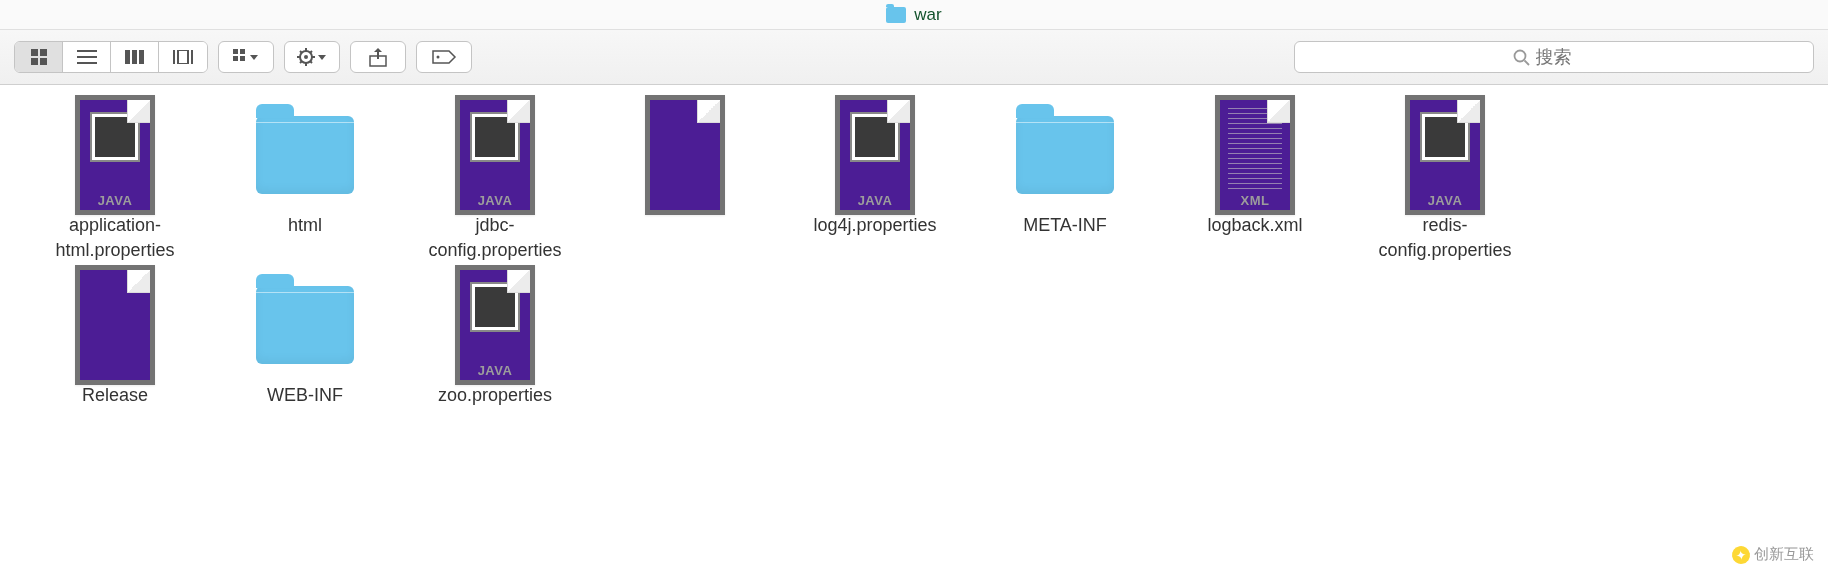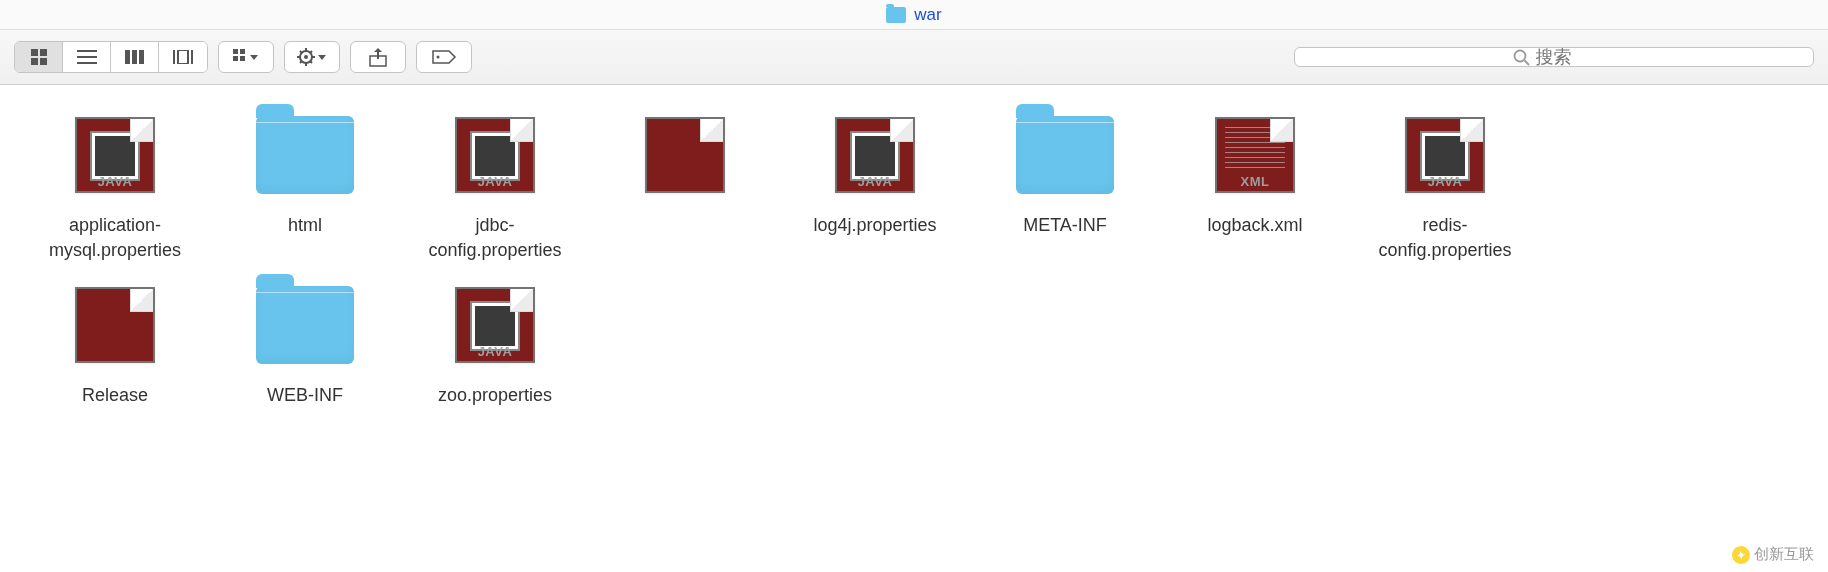--- a/index.html
+++ b/index.html
@@ -11,21 +11,21 @@
     }
     .window-title {
       height: 30px;
       background: #fafafa;
       border-bottom: 1px solid #e0e0e0;
       display: flex;
       align-items: center;
       justify-content: center;
       gap: 8px;
       font-size: 17px;
-      color: #1d4ed8;
+      color: #14532d;
     }
     .folder-mini {
       width: 20px;
       height: 16px;
       background: #68c4ec;
       border-radius: 2px;
       position: relative;
     }
     .folder-mini::before {
       content: '';
@@ -73,21 +73,21 @@
       border-radius: 6px;
       background: #fff;
       display: flex;
       align-items: center;
       justify-content: center;
       cursor: default;
     }
     .toolbar-spacer { flex: 1; }
     .search {
       width: 520px;
-      height: 20px;
+      height: 32px;
       border: 1px solid #c4c4c4;
       border-radius: 6px;
       background: #fff;
       display: flex;
       align-items: center;
       justify-content: center;
       gap: 6px;
       color: #999;
       font-size: 18px;
     }
@@ -126,23 +126,23 @@
       font-size: 18px;
       color: #333;
       text-align: center;
       line-height: 1.4;
       white-space: pre-line;
       min-height: 52px;
     }
     
     .page {
       width: 80px;
-      height: 76px;
-      background: #7f1d1d;
-      border: 2px solid #737373;
+      height: 120px;
+      background: #4c1d95;
+      border: 5px solid #737373;
       box-shadow: 0 1px 2px rgba(0,0,0,.08);
       position: relative;
     }
     .page::after {
       content: '';
       position: absolute;
       top: 0;
       right: 0;
       width: 22px;
       height: 22px;
@@ -331,21 +331,21 @@
 <div class="content">
 
   <div class="item">
     <div class="icon-box">
         <div class="page">
           <div class="java-sq"></div>
           <div class="badge">JAVA</div>
         </div>
       </div>
     <div class="label">application-
-mysql.properties</div>
+html.properties</div>
   </div>
 
 
   <div class="item">
     <div class="icon-box">
         <div class="folder"></div>
       </div>
     <div class="label">html</div>
   </div>
 

